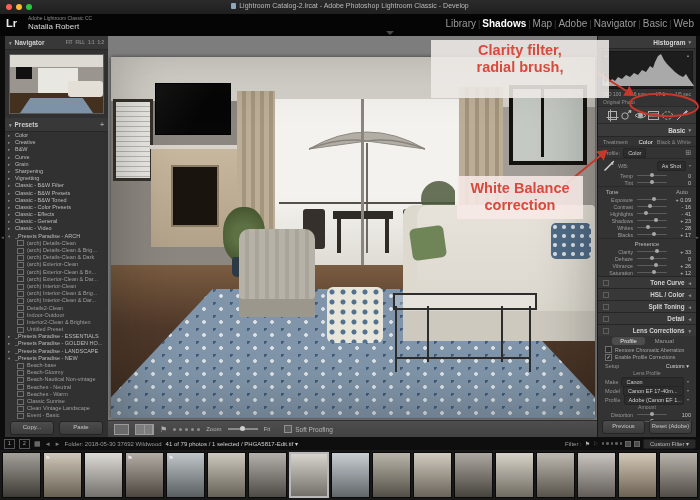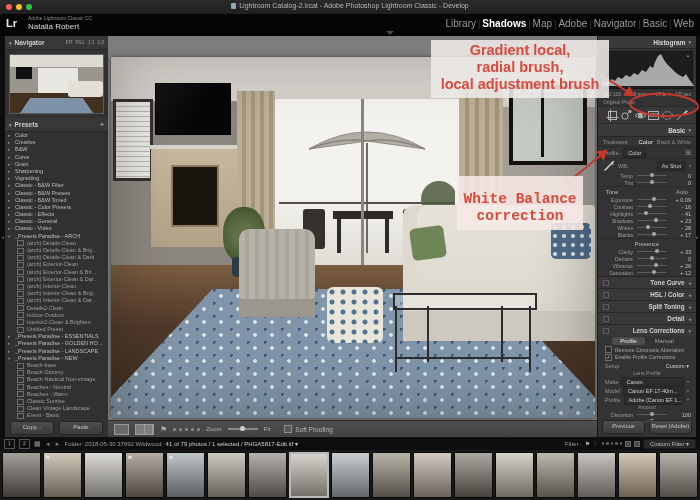--- a/index.html
+++ b/index.html
@@ -117,21 +117,21 @@
   .cfbox{background:#2a2a2a;border:1px solid #1c1c1c;border-radius:2px;padding:1px 6px;color:#bdbdbd;font-size:5.8px;}
   .strip{position:absolute;left:0;top:450px;width:700px;height:50px;background:#181818;}
   #thumbs{display:flex;gap:2px;padding:2px;}
   .thumb{width:39px;height:44px;border:1px solid #0a0a0a;position:relative;overflow:hidden;}
   .thumb.sel{outline:2px solid #b9b9b9;outline-offset:-2px;}
   .thumb .tflag{position:absolute;left:1px;top:1px;color:#e8e8e8;font-size:6px;}
   
   .overlay{position:absolute;left:0;top:0;pointer-events:none;}
   .note{position:absolute;text-align:center;line-height:17px;font-size:14.5px;font-weight:bold;}
   .note1{left:431px;top:40px;width:178px;height:56px;background:rgba(238,235,231,0.88);padding-top:2px;}
-  .note2{left:457px;top:176px;width:126px;height:39px;background:rgba(247,233,230,0.88);padding-top:15px;font-family:Liberation Mono, monospace;}
+  .note2{left:457px;top:176px;width:126px;height:39px;background:rgba(247,233,230,0.88);padding-top:4px;}
   .note span{display:block;}
 </style>
 </head>
 <body>
 
 <div id="app">
 
   <div class="titlebar">
     <div class="traffic">
       <span class="tl red"></span>
@@ -755,22 +755,21 @@
     <defs>
       <marker id="ah" markerWidth="6" markerHeight="6" refX="4" refY="3" orient="auto">
         <path d="M0,0 L5,3 L0,6 Z" fill="#c8372b"></path>
       </marker>
     </defs>
     <ellipse cx="664" cy="105" rx="34" ry="11" fill="none" stroke="#c8372b" stroke-width="2" transform="rotate(3 664 105)"></ellipse>
     <line x1="596" y1="72" x2="633" y2="95" stroke="#c8372b" stroke-width="2" marker-end="url(#ah)"></line>
     <line x1="566" y1="184" x2="606" y2="151" stroke="#c8372b" stroke-width="2" marker-end="url(#ah)"></line>
   </svg>
   <div class="note note1" style="color: rgb(217, 73, 61);">
-    <span>Gradient local,</span>
+    <span>Clarity filter,</span>
     <span>radial brush,</span>
-    <span>local adjustment brush</span>
   </div>
   <div class="note note2" style="color: rgb(217, 73, 61);">
     <span>White Balance</span>
     <span>correction</span>
   </div>
 
 </div>
 
 </body></html>

